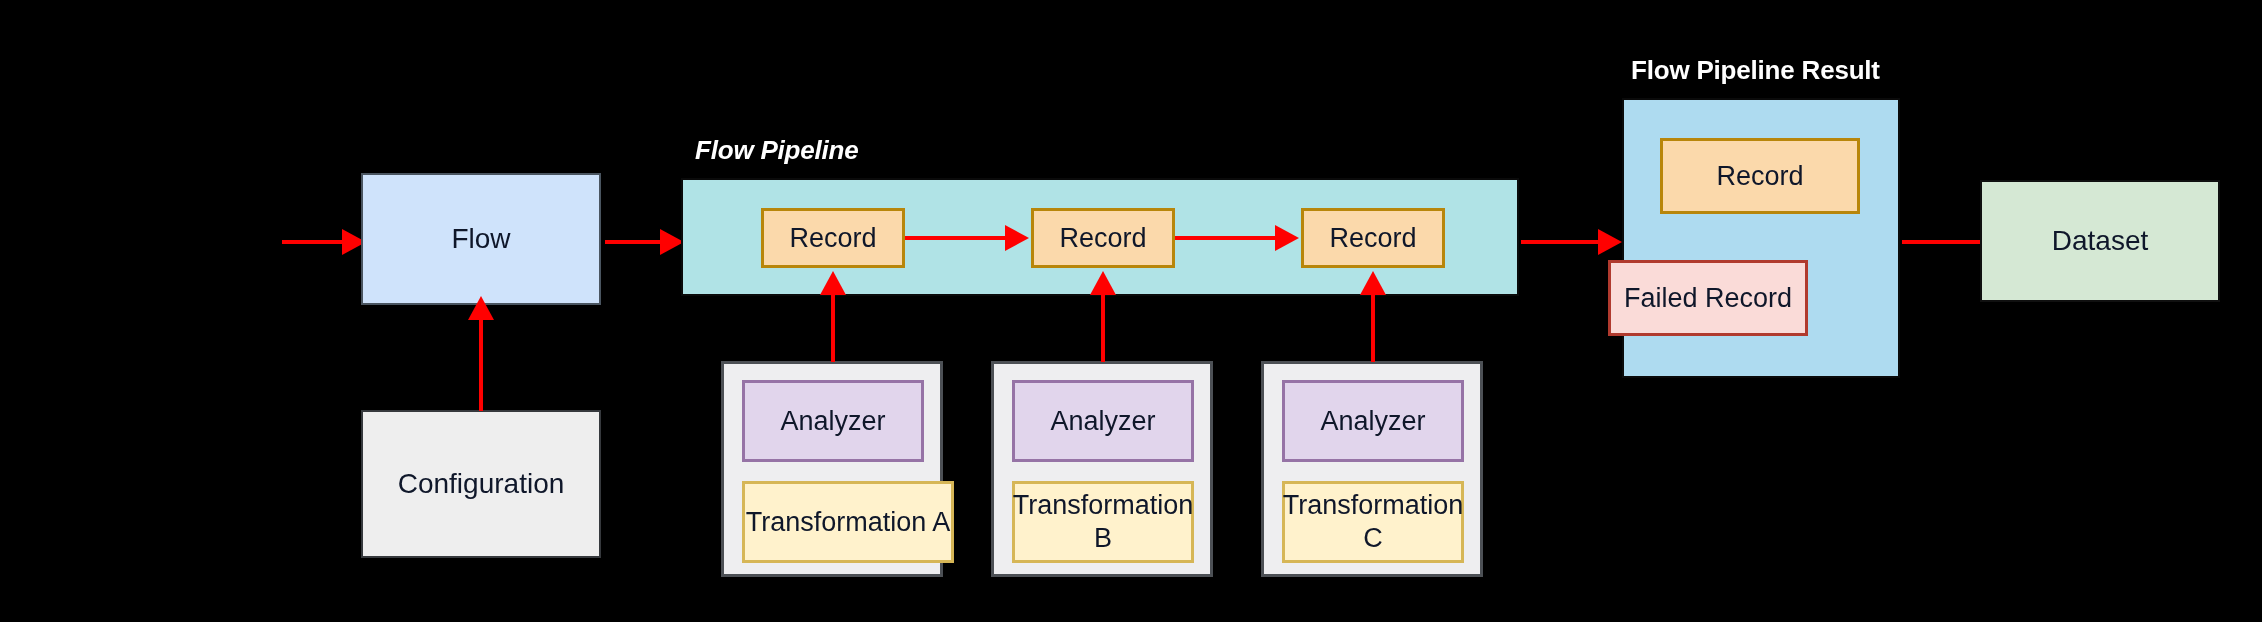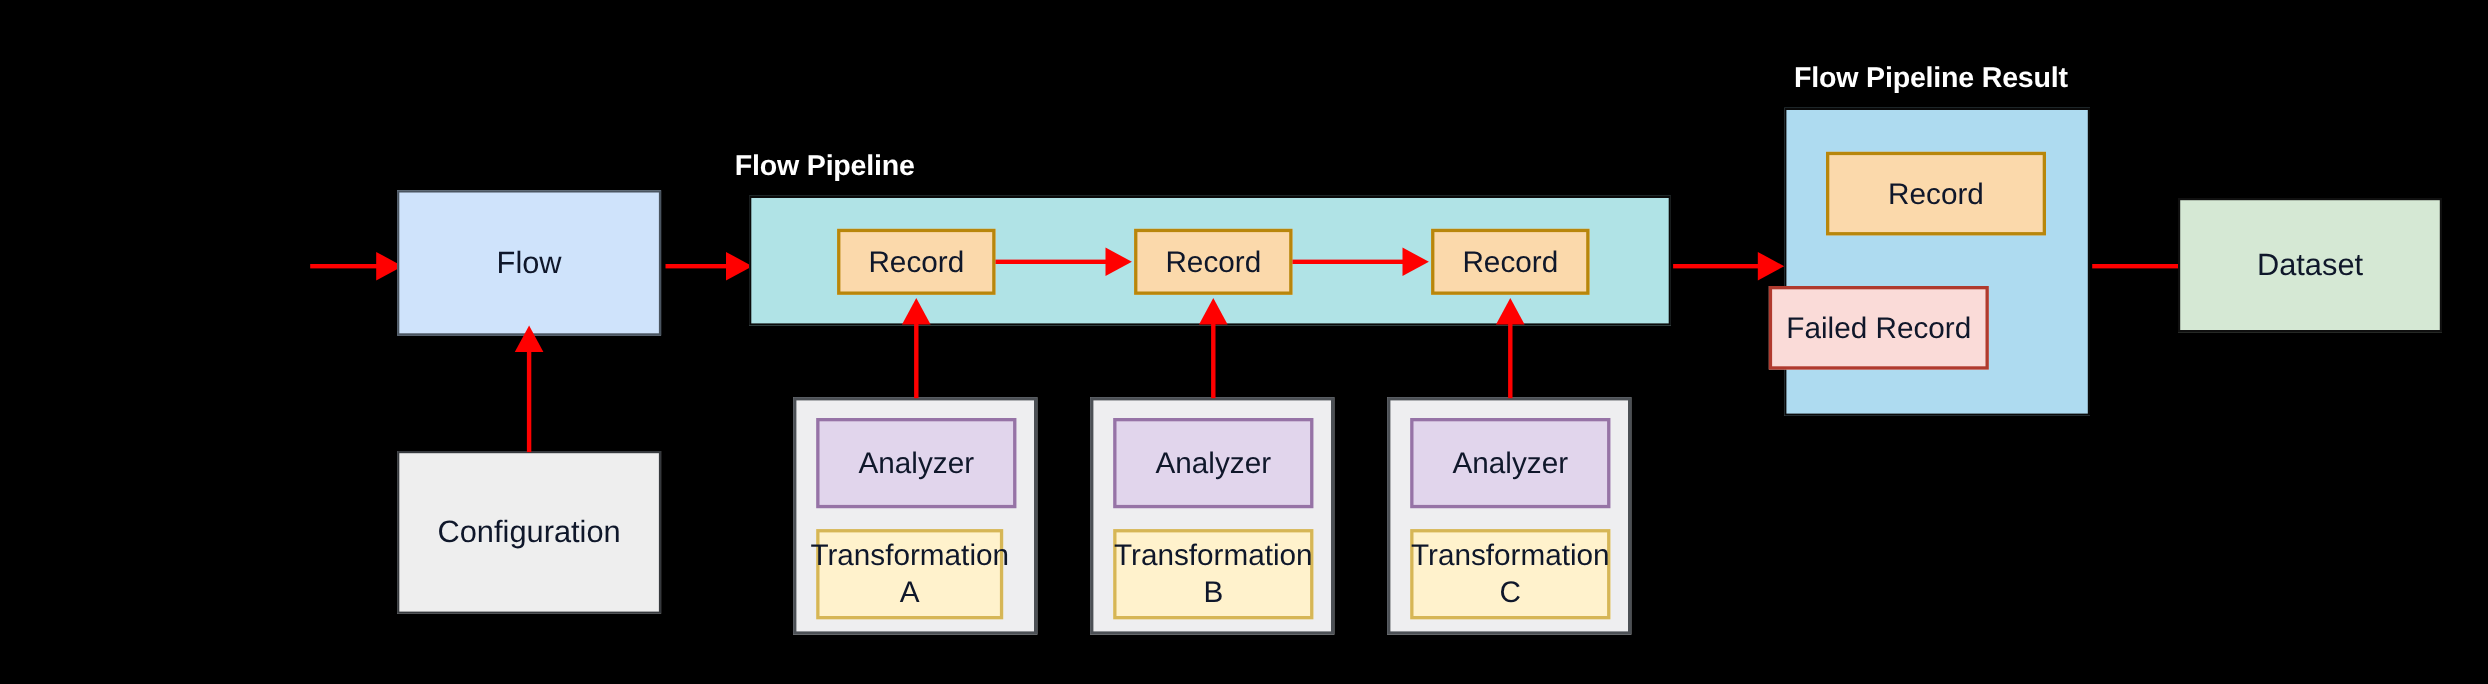--- a/index.html
+++ b/index.html
@@ -137,21 +137,21 @@
   <div class="conn h" style="left:605px; top:240px; width:62px;"></div>
   <div class="head right" style="left:660px; top:229px;"></div>
 
   <div class="node n-config" style="left:361px; top:410px; width:240px; height:148px;">
     <span class="lbl">Configuration</span>
   </div>
 
   <div class="conn v" style="left:479px; top:315px; height:96px;"></div>
   <div class="head up" style="left:468px; top:296px;"></div>
 
-  <div class="ctitle" style="left:668px; top:135px;">Flow Pipeline</div>
+  <div class="ctitle" style="left:695px; top:135px;font-style:italic;">Flow Pipeline</div>
 
   <div class="node n-pipeline" style="left:681px; top:178px; width:838px; height:118px;"></div>
 
   <div class="node n-record" style="left:761px; top:208px; width:144px; height:60px;">
     <span class="lbl">Record</span>
   </div>
 
   <div class="conn h" style="left:905px; top:236px; width:104px;"></div>
   <div class="head right" style="left:1005px; top:225px;"></div>
 
@@ -163,21 +163,21 @@
   <div class="head right" style="left:1275px; top:225px;"></div>
 
   <div class="node n-record" style="left:1301px; top:208px; width:144px; height:60px;">
     <span class="lbl">Record</span>
   </div>
 
   <div class="node n-group" style="left:721px; top:361px; width:222px; height:216px;"></div>
   <div class="node n-analyzer" style="left:742px; top:380px; width:182px; height:82px;">
     <span class="lbl">Analyzer</span>
   </div>
-  <div class="node n-transform" style="left:742px; top:481px; width:170px; height:82px;">
+  <div class="node n-transform" style="left:742px; top:481px; width:212px; height:82px;">
     <span class="lbl">Transformation A</span>
   </div>
   <div class="conn v" style="left:831px; top:290px; height:72px;"></div>
   <div class="head up" style="left:820px; top:271px;"></div>
 
   <div class="node n-group" style="left:991px; top:361px; width:222px; height:216px;"></div>
   <div class="node n-analyzer" style="left:1012px; top:380px; width:182px; height:82px;">
     <span class="lbl">Analyzer</span>
   </div>
   <div class="node n-transform" style="left:1012px; top:481px; width:182px; height:82px;">

